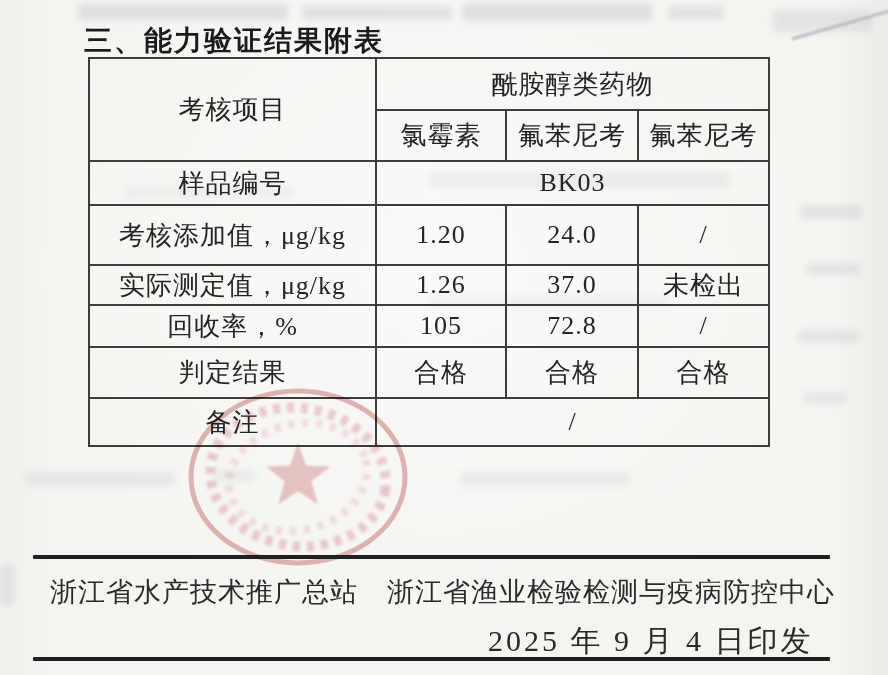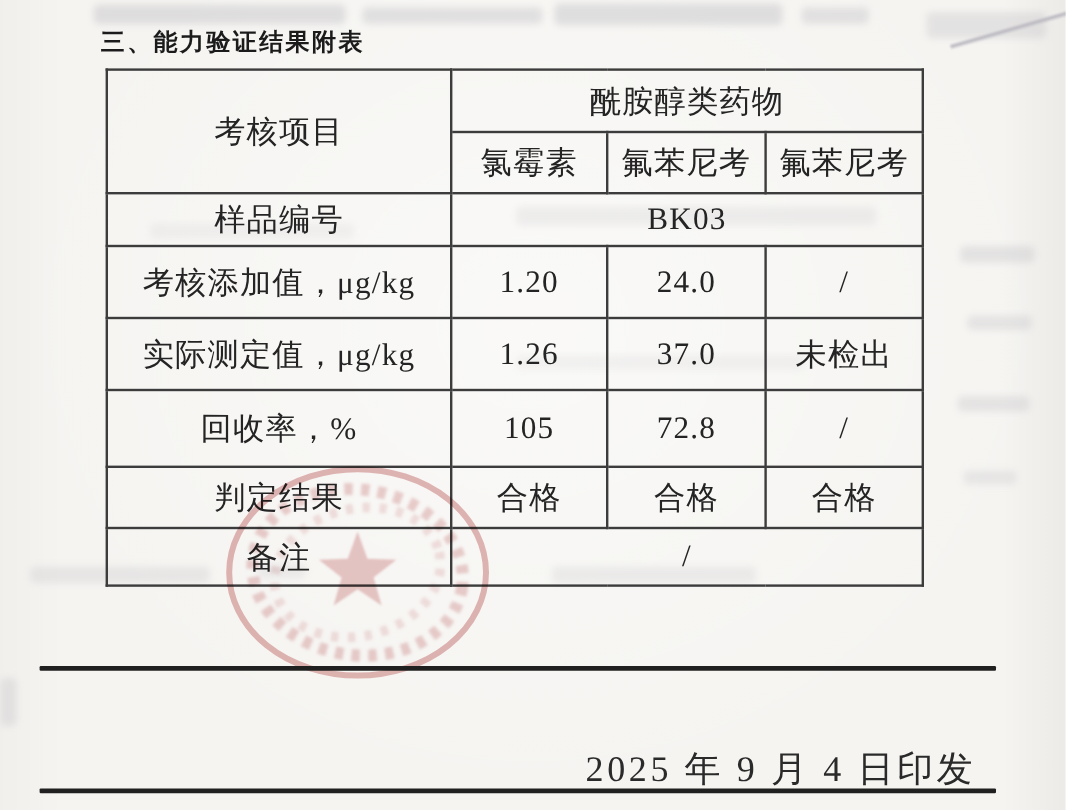--- a/index.html
+++ b/index.html
@@ -14,21 +14,21 @@
   .paper-shade {
     position:absolute; inset:0;
     background:
       radial-gradient(ellipse at 50% 40%, rgba(255,255,255,0.5), rgba(0,0,0,0) 70%),
       linear-gradient(to right, rgba(0,0,0,0.02), rgba(0,0,0,0) 6%, rgba(0,0,0,0) 94%, rgba(0,0,0,0.04));
     pointer-events:none;
   }
   .doc-title {
     position:absolute; left:84px; top:22px;
     font-family:"Liberation Sans", sans-serif;
-    font-weight:bold; font-size:20px; letter-spacing:2px;
+    font-weight:bold; font-size:28px; letter-spacing:2px;
     color:#1b1b1b;
     text-align:right;
   }
   table.results {
     position:absolute; left:88px; top:57px;
     border-collapse:collapse; table-layout:fixed;
     background:transparent;
   }
   table.results td {
     border:2px solid #3c3c3c;
@@ -124,27 +124,27 @@
   <tr style="height:44px">
     <td>样品编号</td>
     <td colspan="3" class="lat">BK03</td>
   </tr>
   <tr style="height:60px">
     <td>考核添加值，μg/kg</td>
     <td class="lat">1.20</td>
     <td class="lat">24.0</td>
     <td class="lat">/</td>
   </tr>
-  <tr style="height:60px">
+  <tr style="height:40px">
     <td>实际测定值，μg/kg</td>
     <td class="lat">1.26</td>
     <td class="lat">37.0</td>
     <td>未检出</td>
   </tr>
-  <tr style="height:64px">
+  <tr style="height:42px">
     <td>回收率，%</td>
     <td class="lat">105</td>
     <td class="lat">72.8</td>
     <td class="lat">/</td>
   </tr>
   <tr style="height:51px">
     <td>判定结果</td>
     <td>合格</td>
     <td>合格</td>
     <td>合格</td>
@@ -158,15 +158,17 @@
 
 <svg class="seal" viewBox="0 0 228 184" xmlns="http://www.w3.org/2000/svg">
   <ellipse cx="113" cy="92" rx="107" ry="86" fill="none" stroke="#cf7e7e" stroke-width="5" opacity="0.62"></ellipse>
   <ellipse cx="113" cy="92" rx="88" ry="69" fill="none" stroke="#d79797" stroke-width="10" stroke-dasharray="7 7" opacity="0.5" filter="blur(1.5px)" transform="rotate(8 113 92)"></ellipse>
   <ellipse cx="113" cy="92" rx="70" ry="53" fill="none" stroke="#dda5a5" stroke-width="8" stroke-dasharray="6 8" opacity="0.35" filter="blur(1.5px)" transform="rotate(-14 113 92)"></ellipse>
   <polygon points="113,58 121.2,80.7 145.3,81.5 126.3,96.3 133,119.5 113,106 93,119.5 99.7,96.3 80.7,81.5 104.8,80.7" fill="#dfa8a8" opacity="0.7" filter="blur(0.8px)"></polygon>
 </svg>
 
 <div class="rule rule-top"></div>
 <div class="footer-orgs">
+  <span>浙江省水产技术推广总站</span>
+  <span>浙江省渔业检验检测与疫病防控中心</span>
 </div>
 <div class="footer-date">2025 年 9 月 4 日印发</div>
 <div class="rule rule-bottom"></div>
 
 </body></html>

